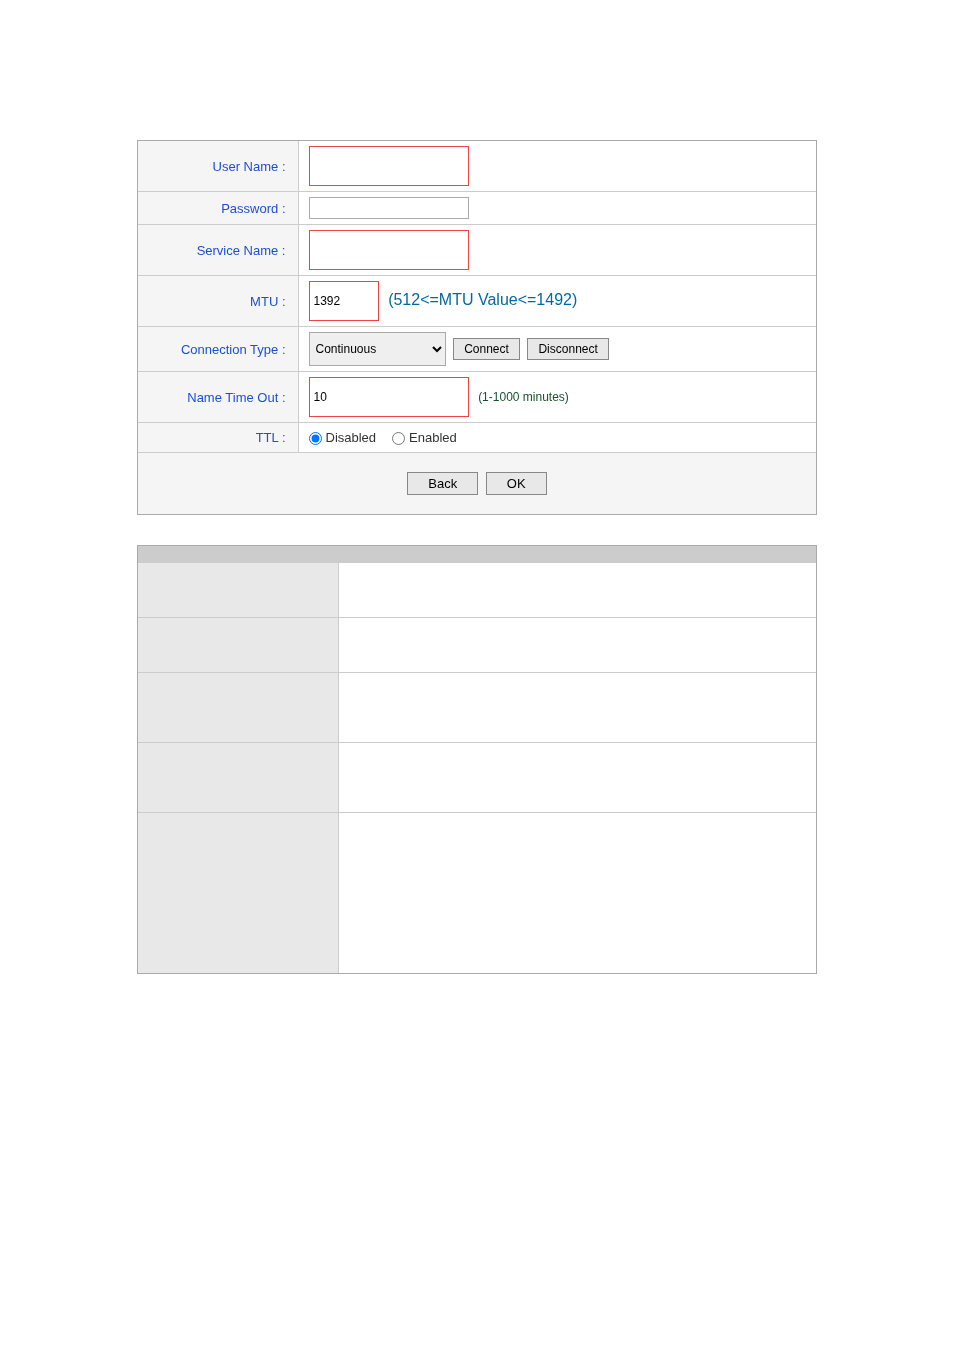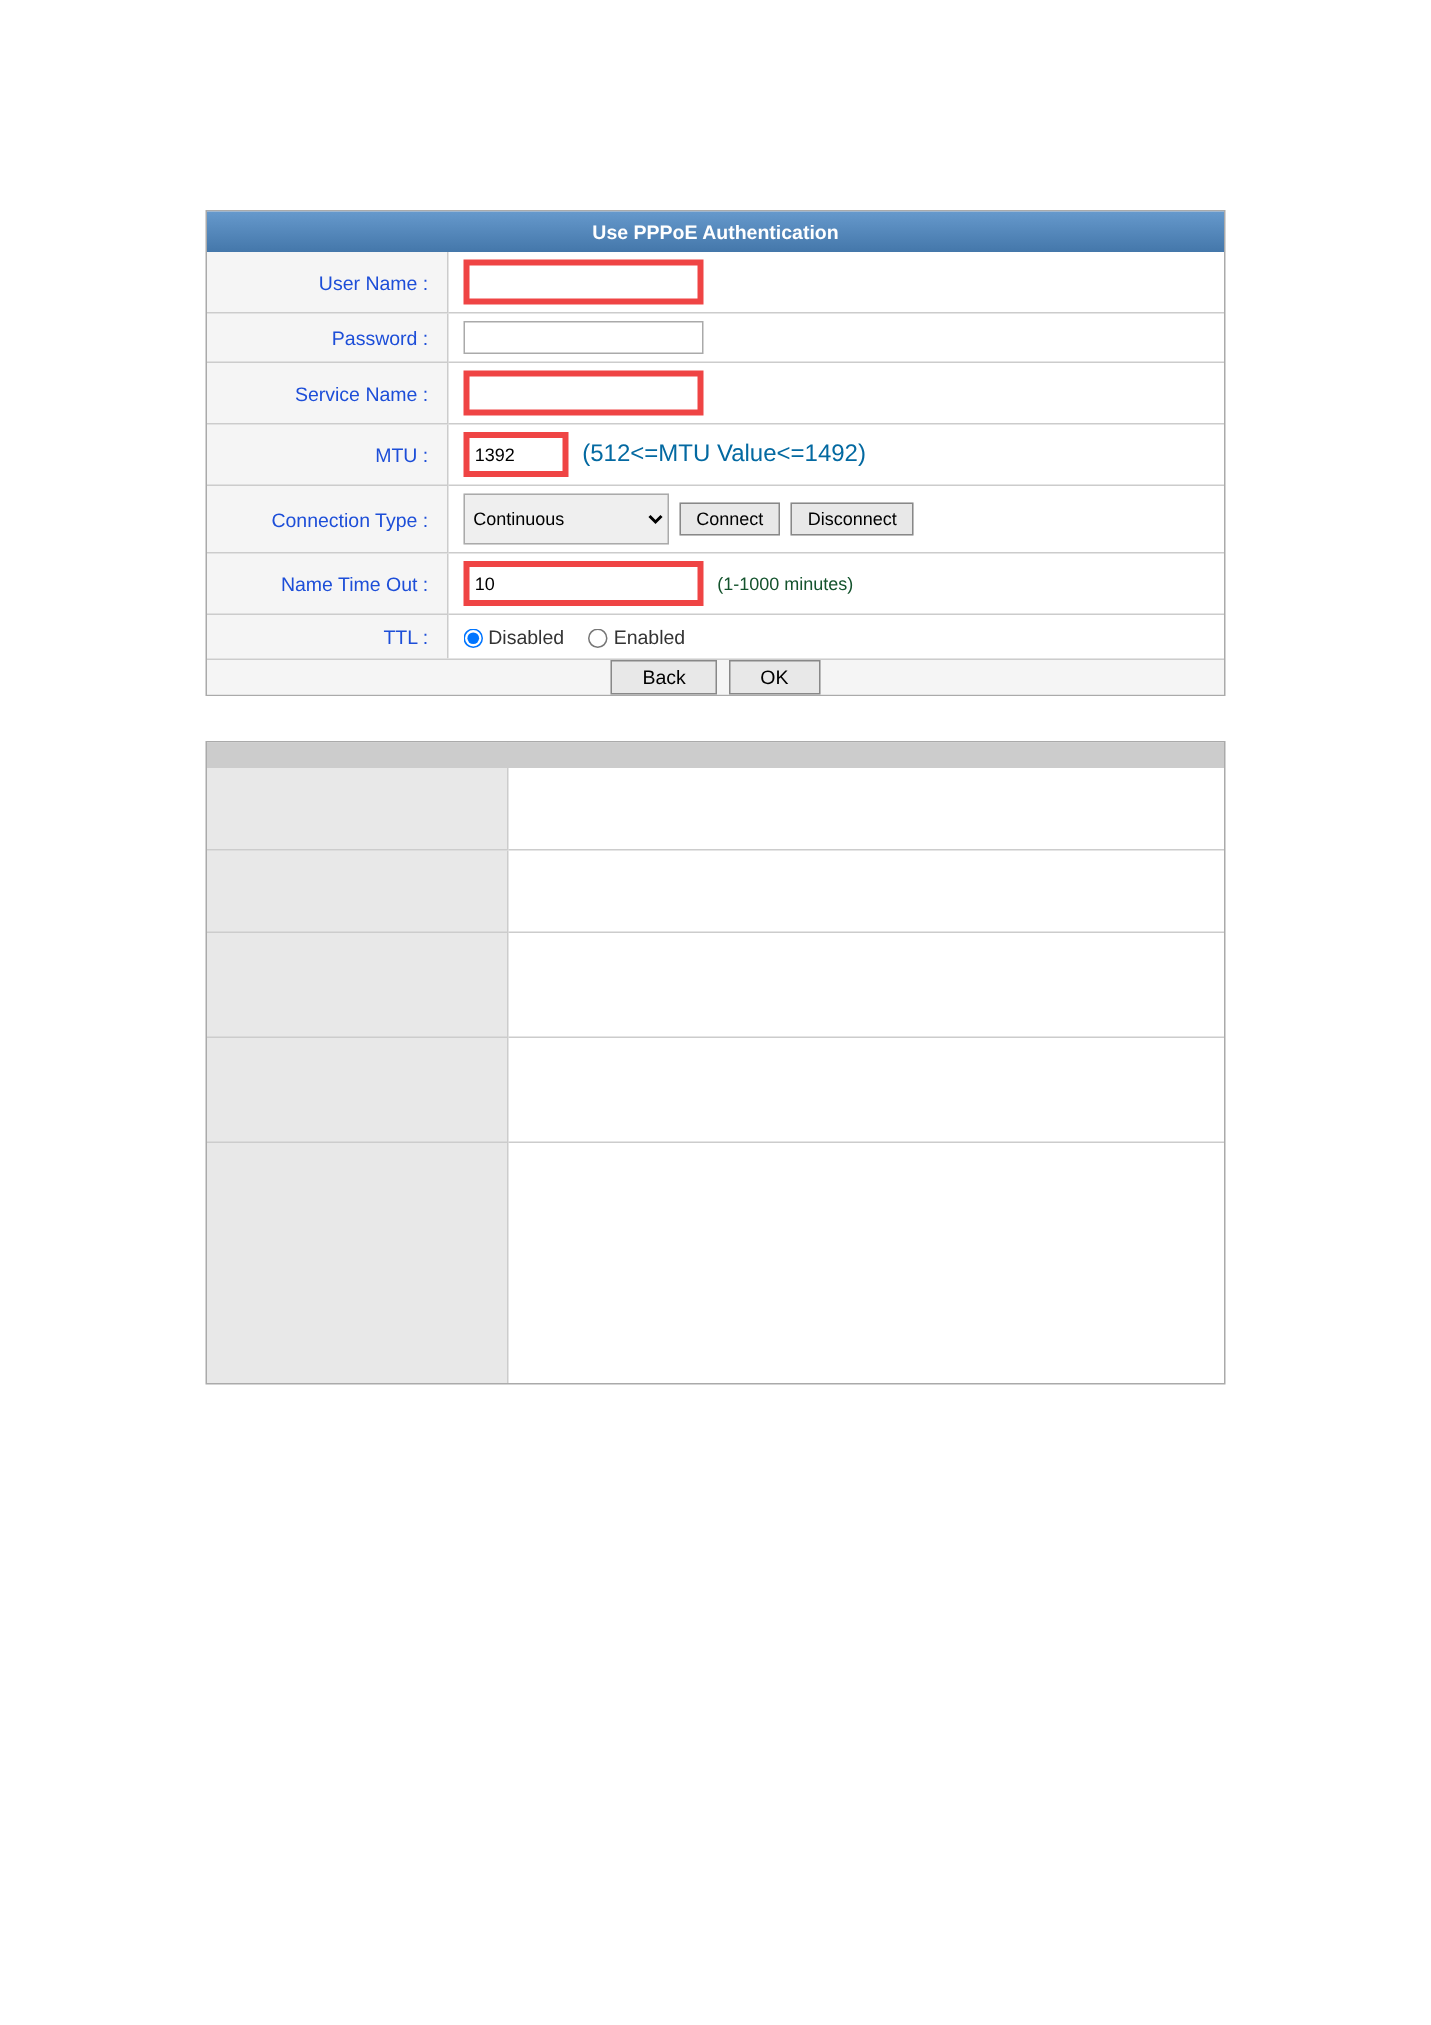--- a/index.html
+++ b/index.html
@@ -60,25 +60,25 @@
       border-right: 1px solid #cccccc;
       white-space: nowrap;
     }
 
     .pppoe-table td.value-cell {
       padding: 5px 10px;
       background: #ffffff;
     }
 
     .pppoe-table input[type="text"] {
-      border: 4px solid #ef4444;
+      border: 1px solid #ef4444;
       padding: 2px 4px;
       width: 160px;
       font-size: 12px;
-      height: 30px;
+      height: 40px;
     }
 
     .pppoe-table input[type="password"] {
       border: 1px solid #aaaaaa;
       padding: 2px 4px;
       width: 160px;
       font-size: 12px;
       height: 22px;
     }
 
@@ -129,21 +129,21 @@
       display: flex;
       align-items: flex-end;
       gap: 4px;
       cursor: pointer;
       font-size: 13px;
     }
 
     
     .button-row {
       text-align: center;
-      padding: 0 10px;
+      padding: 19px 10px;
       border-top: 1px solid #cccccc;
       background: #f5f5f5;
     }
 
     .back-btn, .ok-btn {
       padding: 3px 20px;
       font-size: 13px;
       border: 1px solid #888888;
       background: #e8e8e8;
       cursor: pointer;
@@ -207,21 +207,20 @@
     .lower-table tr.row-tall td {
       height: 160px;
     }
   </style>
 </head>
 <body>
 
 <div class="top-spacer"></div>
 
 <div class="pppoe-container">
-  <div class="pppoe-header">Use PPPoE Authentication</div>
   <table class="pppoe-table">
     <tbody>
         <tr>
       <td class="label-cell">User Name :</td>
       <td class="value-cell">
         <input type="text" style="">
       </td>
     </tr>
     <tr>
       <td class="label-cell">Password :</td>

